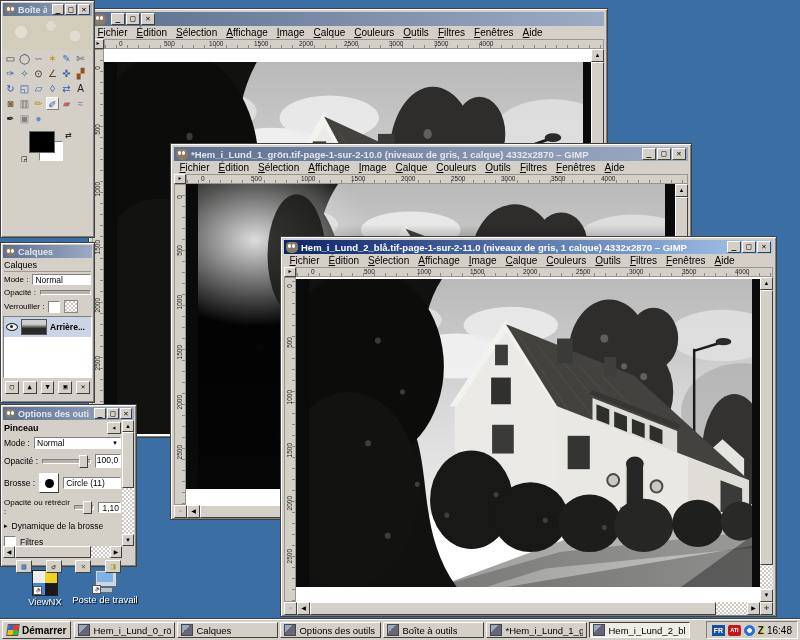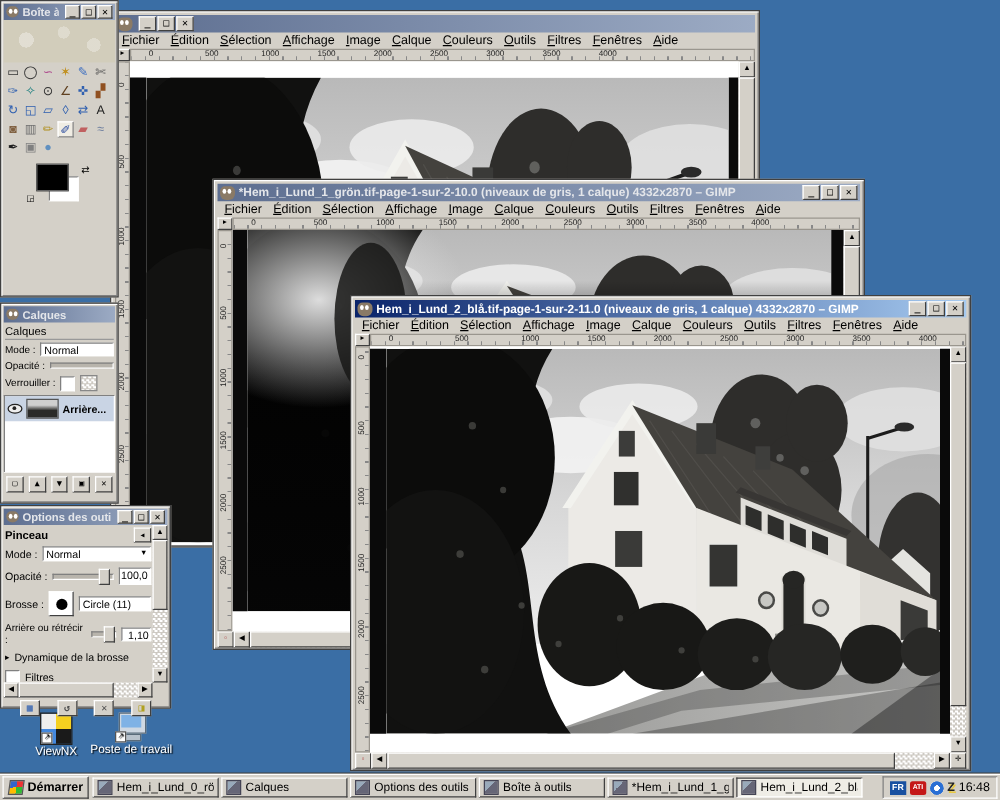--- a/index.html
+++ b/index.html
@@ -509,21 +509,21 @@
         <span class="sunken" style="width:26px;height:14px;text-align:center;padding-right:1px">100,0</span>
       </div>
       <div class="row" style="margin:4px 1px">
         <span>Brosse :</span>
         <span style="width:18px;height:18px;background:#fff;border:1px solid;border-color:#fff #404040 #404040 #fff;display:flex;align-items:center;justify-content:center">
             <span style="width:9px;height:9px;background:#000;border-radius:50%"></span>
           </span>
         <span class="sunken" style="flex:1;height:12px;padding:0 2px">Circle (11)</span>
       </div>
       <div class="row" style="margin:5px 1px">
-        <span style="font-size:8px">Arrière ou rétrécir :</span>
+        <span style="font-size:8px">Opacité ou rétrécir :</span>
         <span class="groove" style="flex:1;position:relative;min-width:18px">
             <span class="slhandle" style="left:45%"></span>
           </span>
         <span class="sunken" style="width:24px;height:11px;text-align:right;padding-right:1px">1,10</span>
       </div>
       <div class="row" style="margin:5px 1px">
         <span style="font-size:7px">▸</span>
         <span>Dynamique de la brosse</span>
       </div>
       <div class="row" style="margin:5px 1px">

